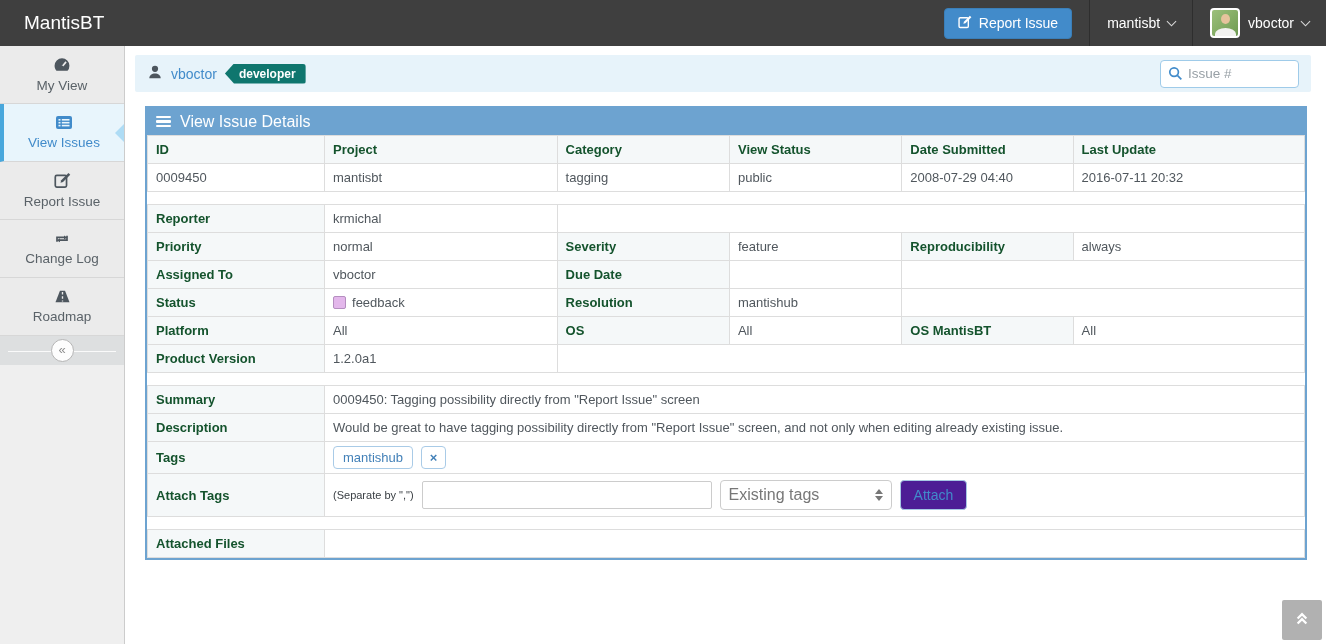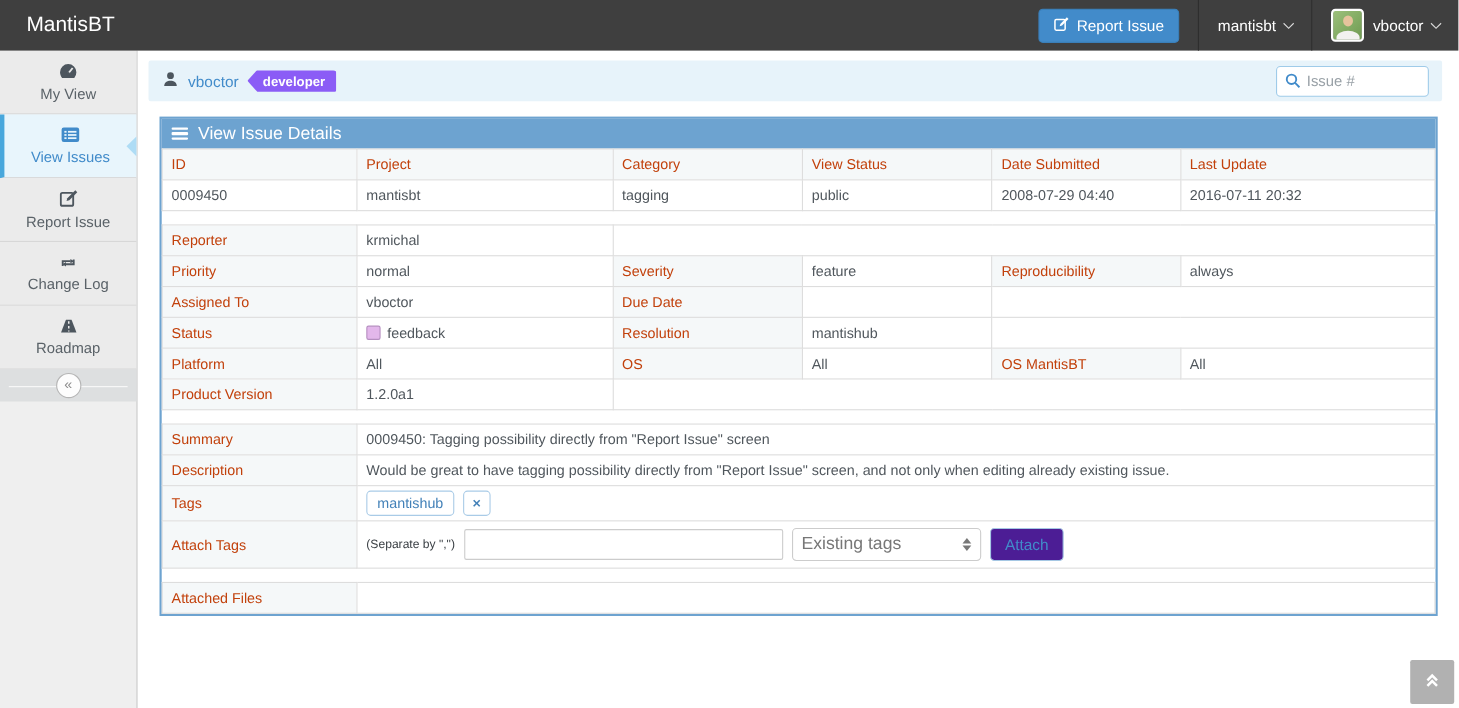--- a/index.html
+++ b/index.html
@@ -47,21 +47,21 @@
   .collapse-btn { position:relative; width:23px; height:23px; border-radius:50%;
     background:#fdfdfd; border:1px solid #b5b5b5; color:#8d8d8d; font-size:13px;
     line-height:20px; text-align:center; cursor:pointer; z-index:1; }
 
   
   .content { position:absolute; top:46px; left:125px; right:0; bottom:0; background:#fff; overflow:hidden; }
   .userbar { margin:9px 15px 0 10px; height:37px; background:#e7f3fa; border-radius:2px;
     display:flex; align-items:center; padding:0 12px; }
   .userbar .uleft { display:flex; align-items:center; gap:8px; }
   .user-link { color:#418bca; font-size:14px; text-decoration:none; cursor:pointer; }
-  .role-badge { background:#8b5cf6; color:#fff; font-size:12px; font-weight:bold;
+  .role-badge { background:#0f766e; color:#fff; font-size:12px; font-weight:bold;
     padding:3px 10px 3px 14px; border-radius:0 3px 3px 0;
     clip-path:polygon(9px 0,100% 0,100% 100%,9px 100%,0 50%); }
   .searchwrap { margin-left:auto; position:relative; }
   .searchwrap input { width:139px; height:28px; border:1px solid #9fcbe9; border-radius:4px;
     padding:0 8px 0 27px; font-size:13.5px; color:#555; outline:none; background:#fff;
     font-family:inherit; }
   .searchwrap input::placeholder { color:#98a0a6; }
   .searchwrap .sicon { position:absolute; left:8px; top:6px; }
 
   
@@ -72,21 +72,21 @@
   .hamburger i { display:block; height:2.2px; background:#fff; border-radius:1px; }
   .toolbar { background:#eeeeee; border-bottom:1px solid #d8d8d8; padding:12px 9px;
     display:flex; align-items:center; }
   .tbtn { background:#fff; border:1px solid #bcd6ea; border-radius:4px; color:#5c6267;
     font-size:14px; padding:5px 11px; margin-right:5px; cursor:pointer; font-family:inherit; }
   .tbtn.next { margin:0 4px 0 auto; color:#418bca; font-weight:bold; }
 
   table { width:100%; border-collapse:collapse; table-layout:fixed; }
   td { border:1px solid #ddd; padding:6px 8px; font-size:13px; color:#50575d;
     vertical-align:middle; overflow:hidden; white-space:nowrap; }
-  td.lbl { background:#f5f8f9; color:#c2410c; font-weight:normal; }
+  td.lbl { background:#f5f8f9; color:#14532d; font-weight:bold; }
   .tgap { height:12px; }
   .swatch { display:inline-block; width:13px; height:13px; border-radius:2px;
     border:1px solid #b58ec0; vertical-align:-2px; margin-right:6px; background:#e3b7eb; }
 
   .tagcell { padding:4px 8px;margin-top:33px; }
   .tag-chip { display:inline-block; border:1px solid #a9cbe7; color:#4381b8; border-radius:4px;
     padding:3px 9px; font-size:13px; background:#fff; cursor:pointer; }
   .tag-x { display:inline-block; border:1px solid #a9cbe7; color:#4381b8; border-radius:4px;
     padding:3px 8px; font-weight:bold; margin-left:4px; cursor:pointer; background:#fff; }
 

